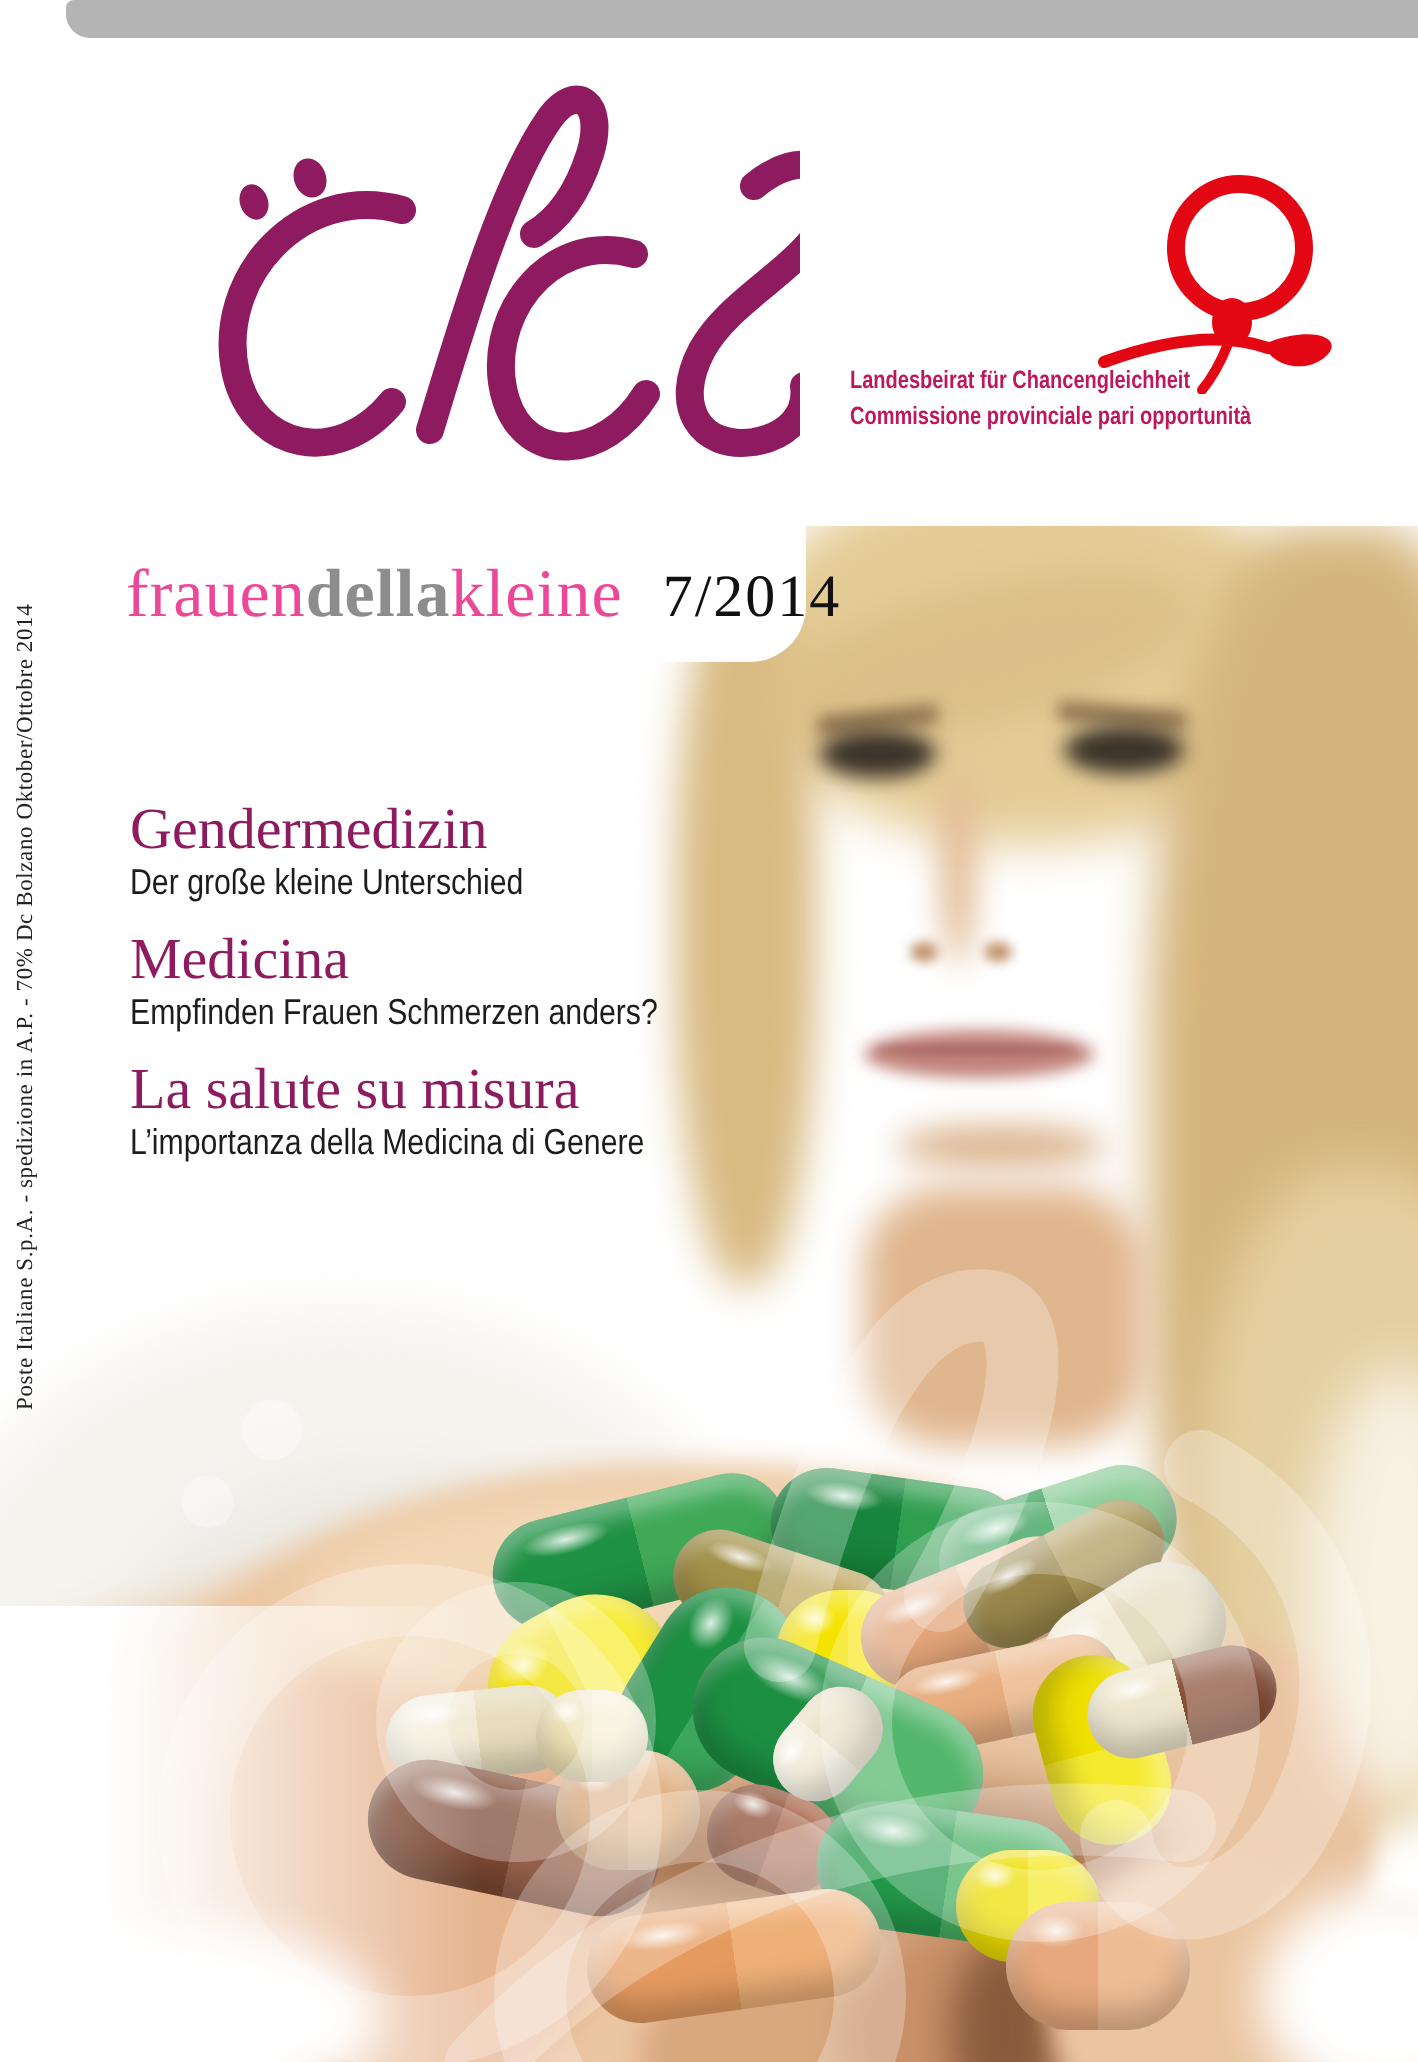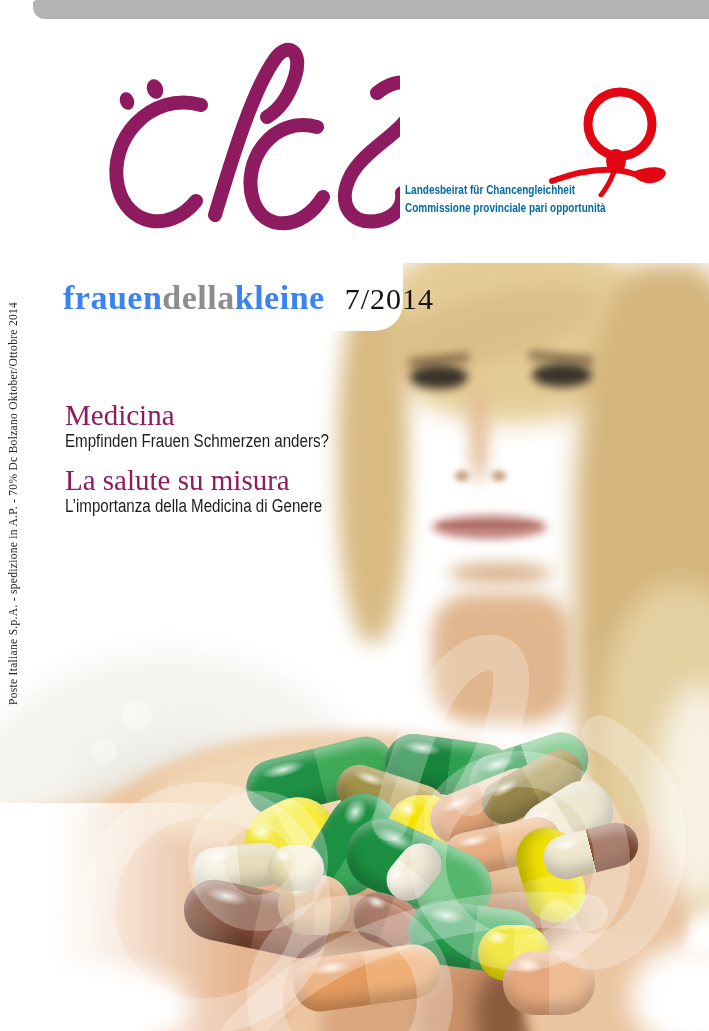--- a/index.html
+++ b/index.html
@@ -13,26 +13,26 @@
   
   .photo{left:0;top:263px;width:709px;height:768px;overflow:hidden;background:#fff;}
   .ph{position:absolute;border-radius:50%;}
 
   
   .issuebox{left:0;top:245px;width:403px;height:86px;background:#ffffff;border-radius:0 0 28px 0;}
 
   
   .masthead{left:63px;top:281px;font-family:"Liberation Serif",serif;font-size:34px;line-height:34px;
             letter-spacing:.5px;white-space:nowrap;}
-  .mh-light{color:#3b82f6;font-weight:bold;}
+  .mh-light{color:#ec4899;}
   .mh-info{color:#8d8d8d;font-weight:bold;}
   .mh-issue{color:#111111;font-size:30px;margin-left:20px;letter-spacing:1px;}
 
   
-  .orgtext{left:405px;top:182px;font-size:12.5px;line-height:17.5px;font-weight:600;color:#0369a1;}
+  .orgtext{left:425px;top:182px;font-size:12.5px;line-height:17.5px;font-weight:600;color:#be185d;}
   .orgtext .cond{display:inline-block;transform:scaleX(.8);transform-origin:0 50%;white-space:nowrap;}
 
   
   .headlines{left:65px;top:400px;}
   .hl-title{font-family:"Liberation Serif",serif;font-size:29px;line-height:30px;color:#8e1a5f;}
   .hl-sub{font-size:18px;line-height:22px;color:#1d1d1d;}
   .hl-sub span{display:inline-block;transform:scaleX(.84);transform-origin:0 50%;white-space:nowrap;}
   .hl-block{margin-bottom:13px;}
 
   
@@ -167,20 +167,24 @@
     <div><span class="cond">Landesbeirat für Chancengleichheit</span></div>
     <div><span class="cond">Commissione provinciale pari opportunità</span></div>
   </div>
 
   <div class="abs masthead">
     <span class="mh-light">frauen</span><span class="mh-info">della</span><span class="mh-light">kleine</span><span class="mh-issue">7/2014</span>
   </div>
 
   <div class="abs headlines">
     <div class="hl-block">
+      <div class="hl-title">Gendermedizin</div>
+      <div class="hl-sub"><span>Der große kleine Unterschied</span></div>
+    </div>
+    <div class="hl-block">
       <div class="hl-title">Medicina</div>
       <div class="hl-sub"><span>Empfinden Frauen Schmerzen anders?</span></div>
     </div>
     <div class="hl-block">
       <div class="hl-title">La salute su misura</div>
       <div class="hl-sub"><span>L’importanza della Medicina di Genere</span></div>
     </div>
   </div>
 
   <div class="abs spine">Poste Italiane S.p.A. - spedizione in A.P. - 70% Dc Bolzano Oktober/Ottobre 2014</div>

